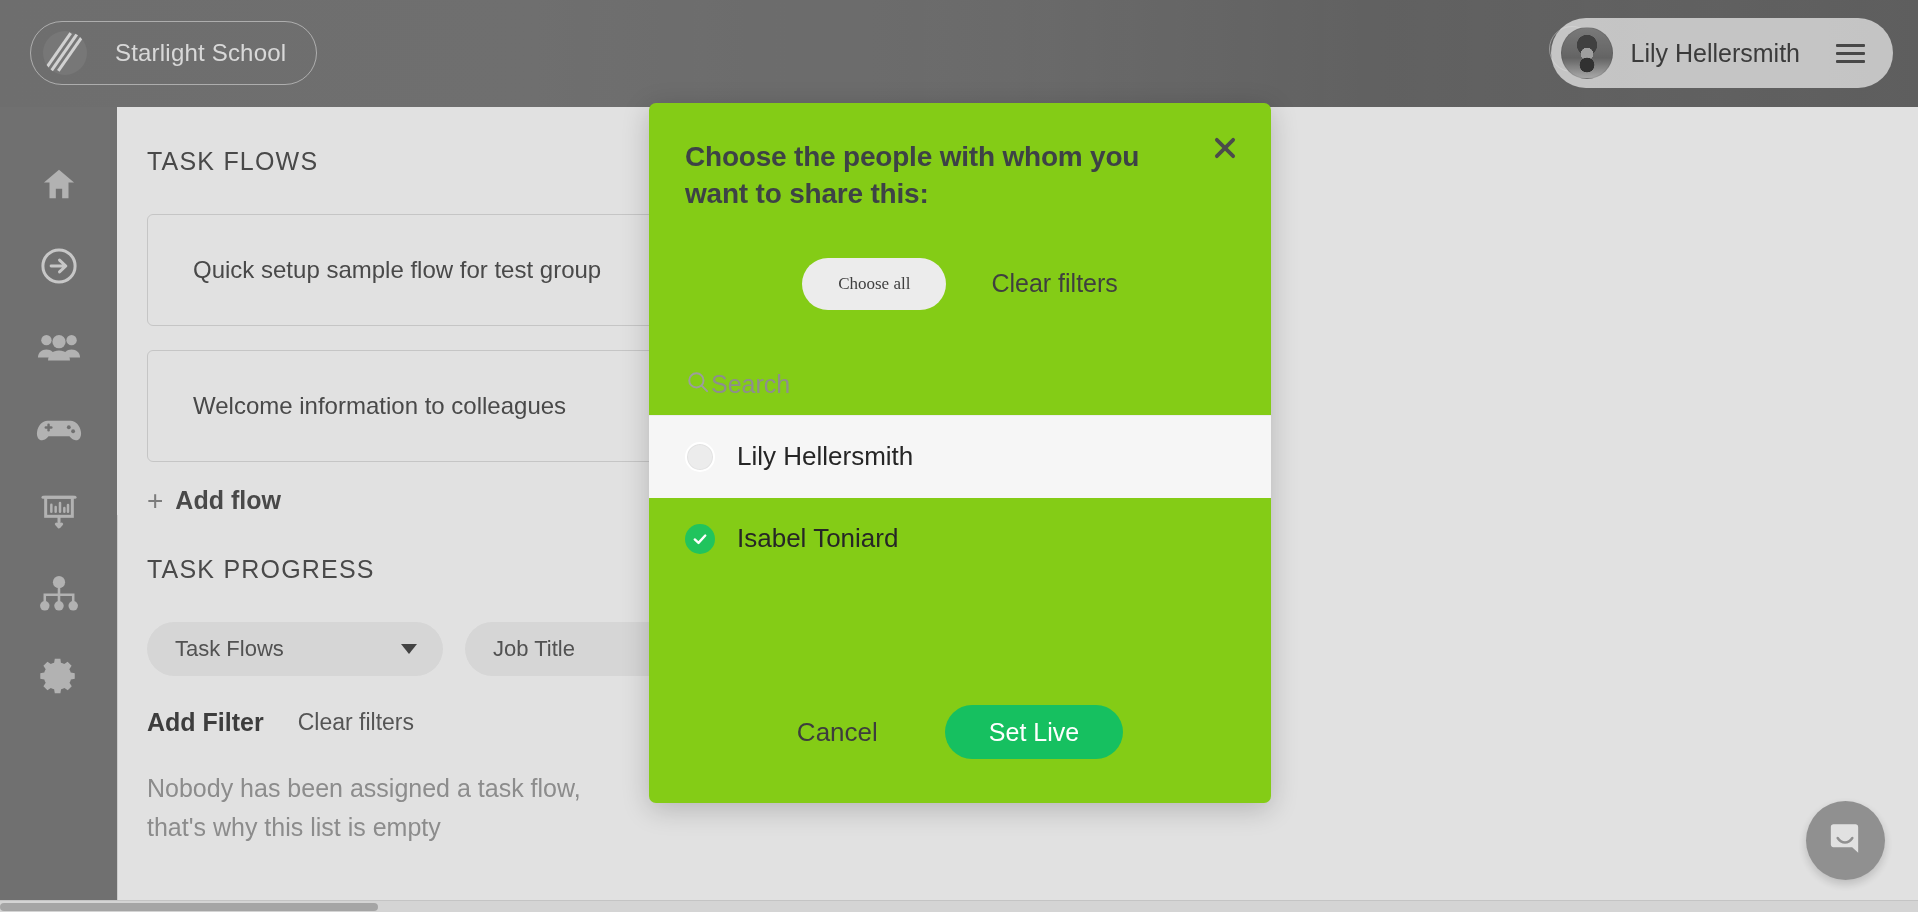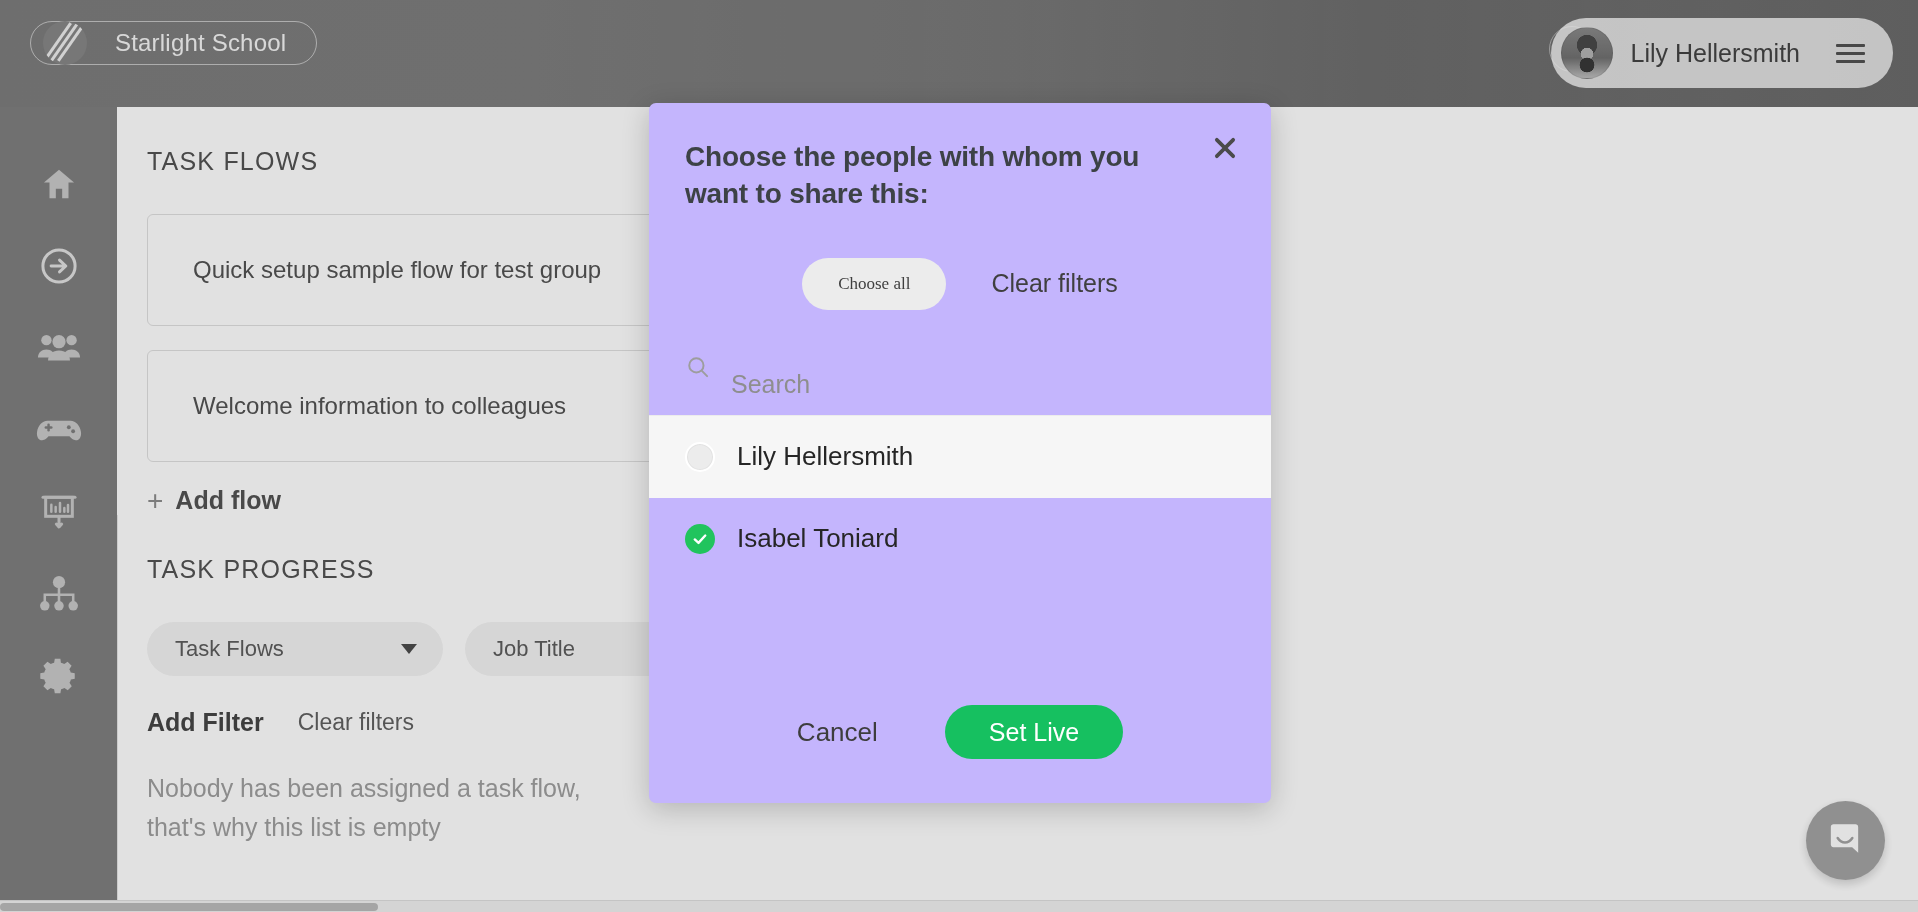--- a/index.html
+++ b/index.html
@@ -36,21 +36,21 @@
     height: 107px;
     background: linear-gradient(90deg, #9a7714 0%, #9a7817 28%, #9c6d29 52%, #a05a43 72%, #a85461 88%, #ab4f63 100%);
     display: flex;
     align-items: center;
   }
 
   .brand-pill {
     position: absolute;
     left: 30px;
     top: 21px;
-    height: 44px;
+    height: 64px;
     min-width: 275px;
     border: 1.5px solid rgba(255,255,255,0.55);
     border-radius: 34px;
     display: flex;
     align-items: center;
     padding: 0 30px 0 12px;
     gap: 28px;
     justify-content: center;
   }
   .brand-logo {
@@ -262,21 +262,21 @@
     inset: 0;
     background: rgba(255,255,255,0.04);
   }
 
   .modal {
     position: absolute;
     left: 649px;
     top: 103px;
     width: 622px;
     height: 700px;
-    background: #c4b5fd;
+    background: #84cc16;
     border-radius: 7px;
     box-shadow: 0 6px 28px rgba(0,0,0,0.20);
     padding: 36px 36px 0 36px;
     display: flex;
     flex-direction: column;
   }
   .modal-title {
     font-size: 28px;
     font-weight: bold;
     color: #3d4246;
@@ -320,21 +320,21 @@
     cursor: pointer;
   }
 
   .search-wrap {
     margin-top: 44px;
     margin-left: -36px;
     margin-right: -36px;
     height: 62px;
     border-bottom: 1px solid #ececec;
     display: flex;
-    gap: 20px;
+    align-items: center;
     padding: 0 36px;
   }
   .search-input {
     border: none;
     outline: none;
     font-size: 25px;
     color: #3a3a3a;
     font-family: inherit;
     width: 100%;
     background: transparent;

